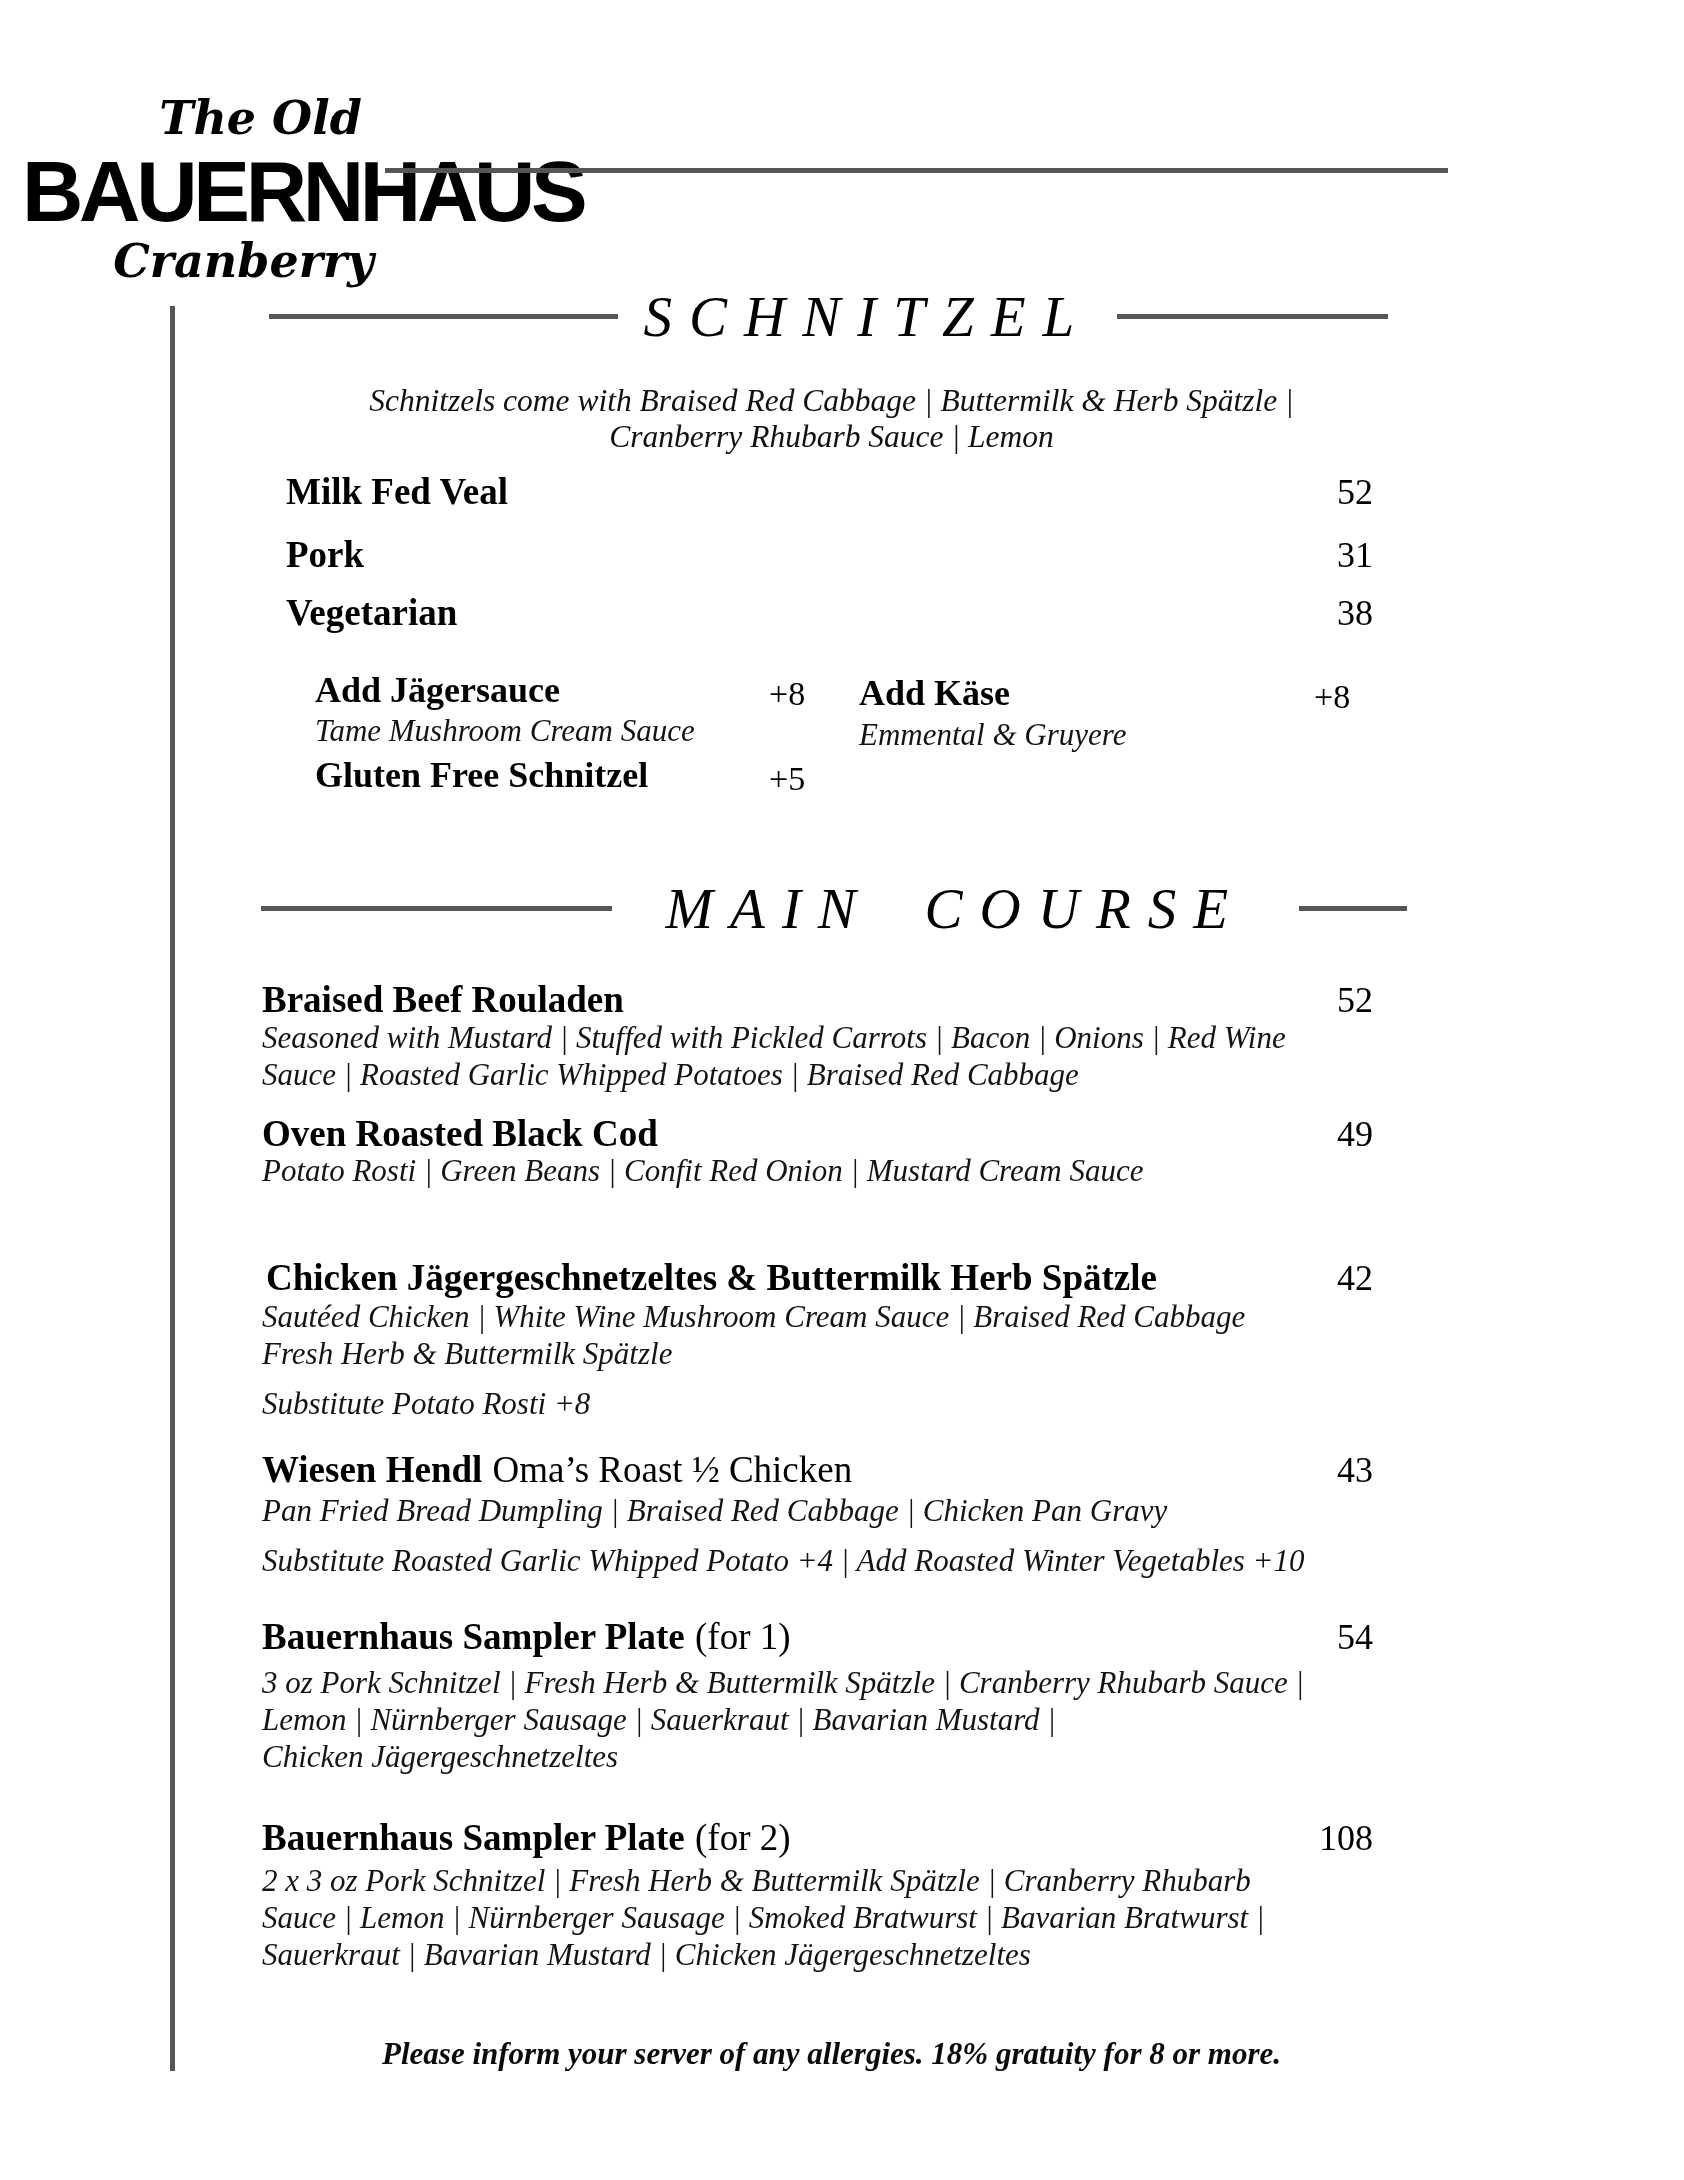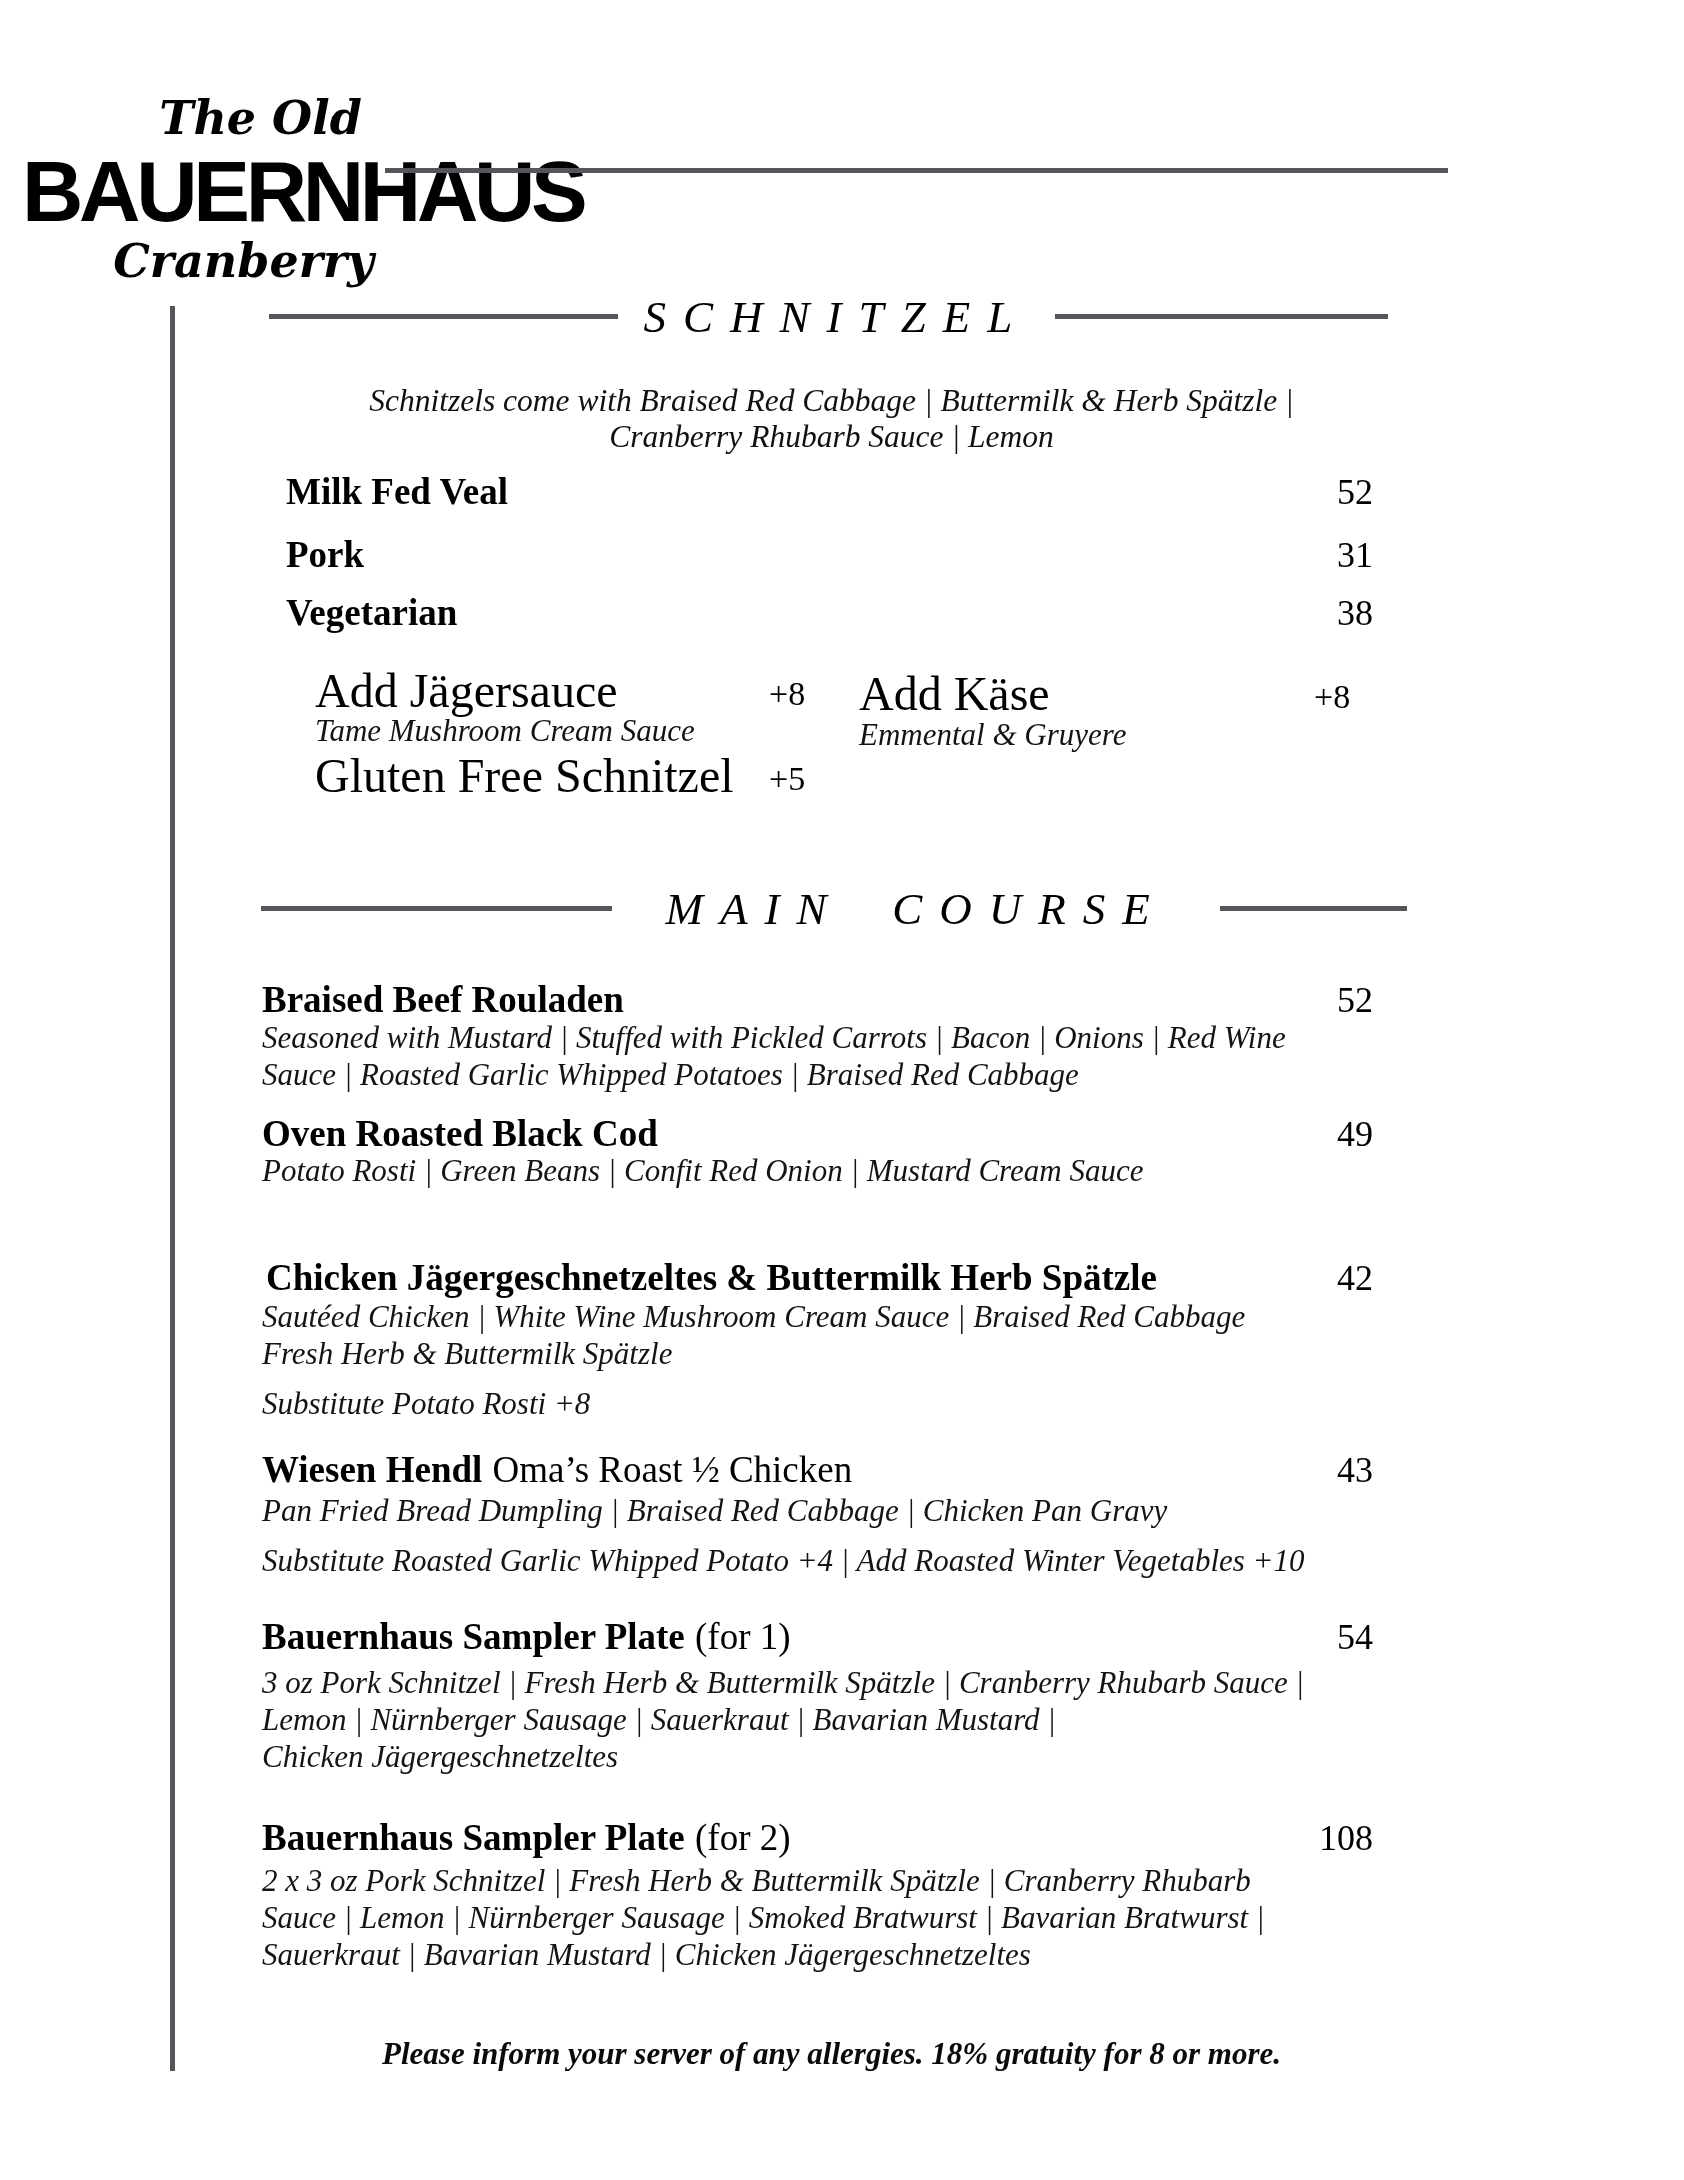--- a/index.html
+++ b/index.html
@@ -23,36 +23,36 @@
   .logo-name{
     font-family:"Liberation Sans",sans-serif;
     font-weight:700;font-size:85px;line-height:1;
     letter-spacing:-4.3px;white-space:nowrap;
   }
   
   .sec-header{display:flex;align-items:center;}
   .sec-header .dash{height:5.1px;background:#55565a;}
   .sec-header .dash.grow{flex:1;}
   .sec-label{
-    font-style:italic;font-size:45px;font-weight:400;
+    font-style:italic;font-size:57px;font-weight:400;
     letter-spacing:17px;word-spacing:20.4px;
     padding:0 25.6px;white-space:nowrap;
   }
   .intro{
     font-style:italic;font-size:31.5px;line-height:36px;
     text-align:center;color:#101010;
   }
   
   .row{display:flex;justify-content:space-between;align-items:baseline;}
   .iname{font-weight:700;font-size:37px;line-height:44px;white-space:nowrap;}
   .iname .reg{font-weight:400;margin-left:10.2px;}
   .price{font-size:36px;font-weight:400;white-space:nowrap;}
   .desc{font-style:italic;font-size:31px;line-height:37px;color:#141414;white-space:nowrap;}
   .note{font-style:italic;font-size:31px;line-height:37px;color:#141414;white-space:nowrap;}
-  .addon-name{font-weight:400;font-size:48px;line-height:41px;white-space:nowrap;}
+  .addon-name{font-weight:700;font-size:36px;line-height:41px;white-space:nowrap;}
   .addon-price{font-size:34px;}
   .footer-note{
     font-style:italic;font-weight:700;font-size:31px;
     text-align:center;color:#0a0a0a;
   }
 </style>
 </head>
 <body>
 
 <div class="page">

